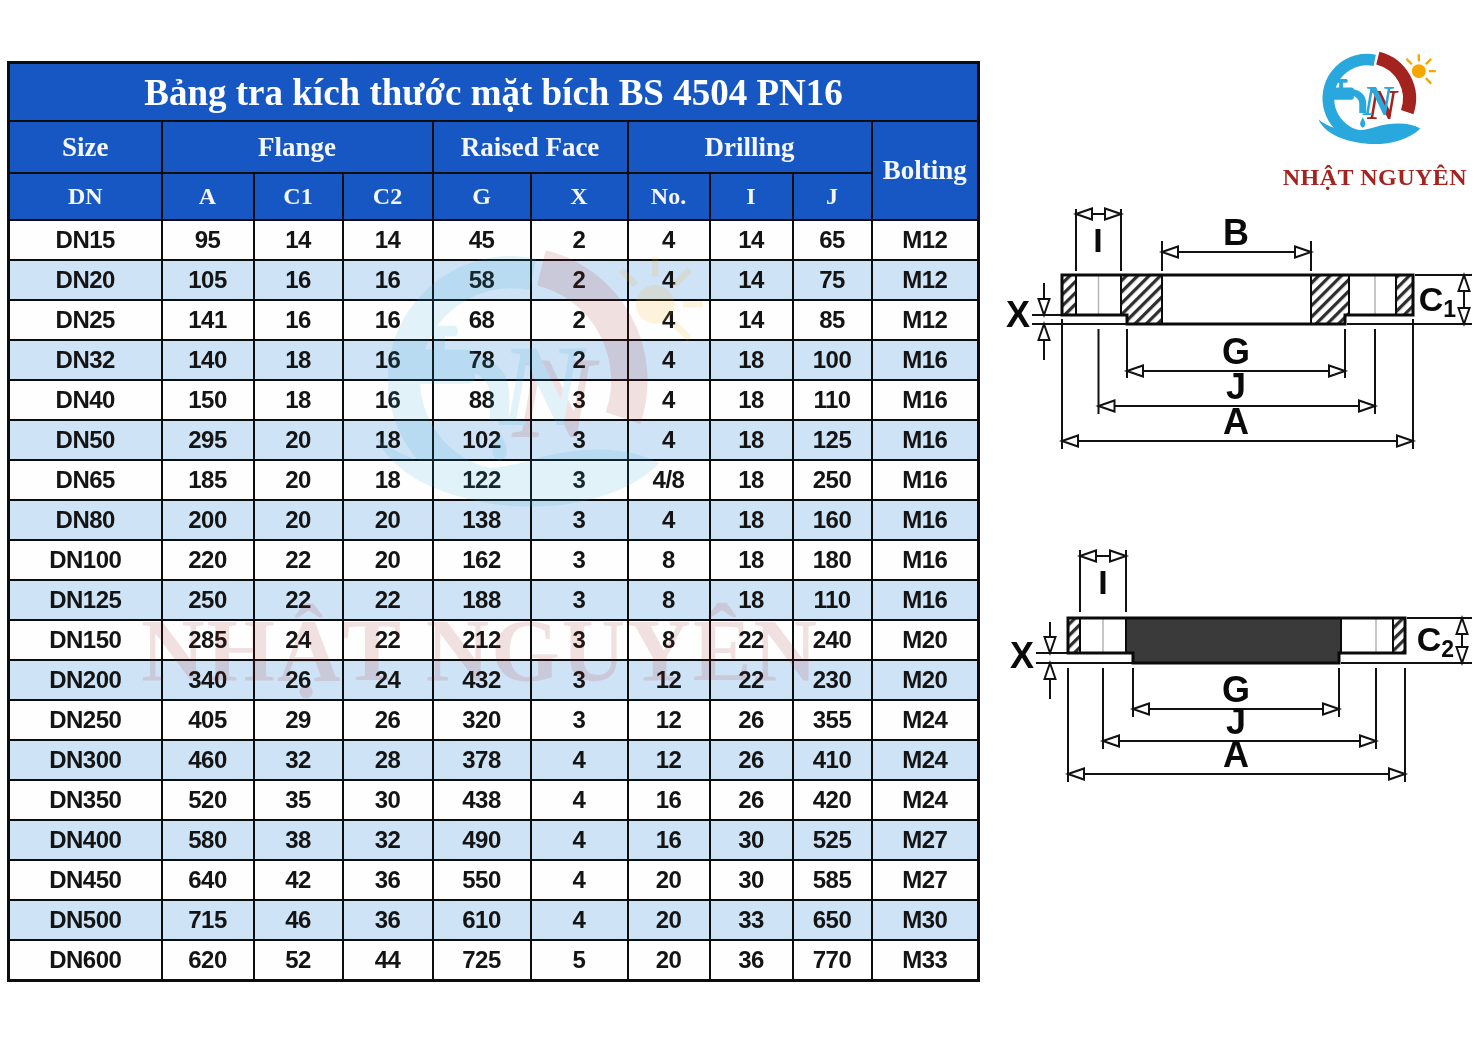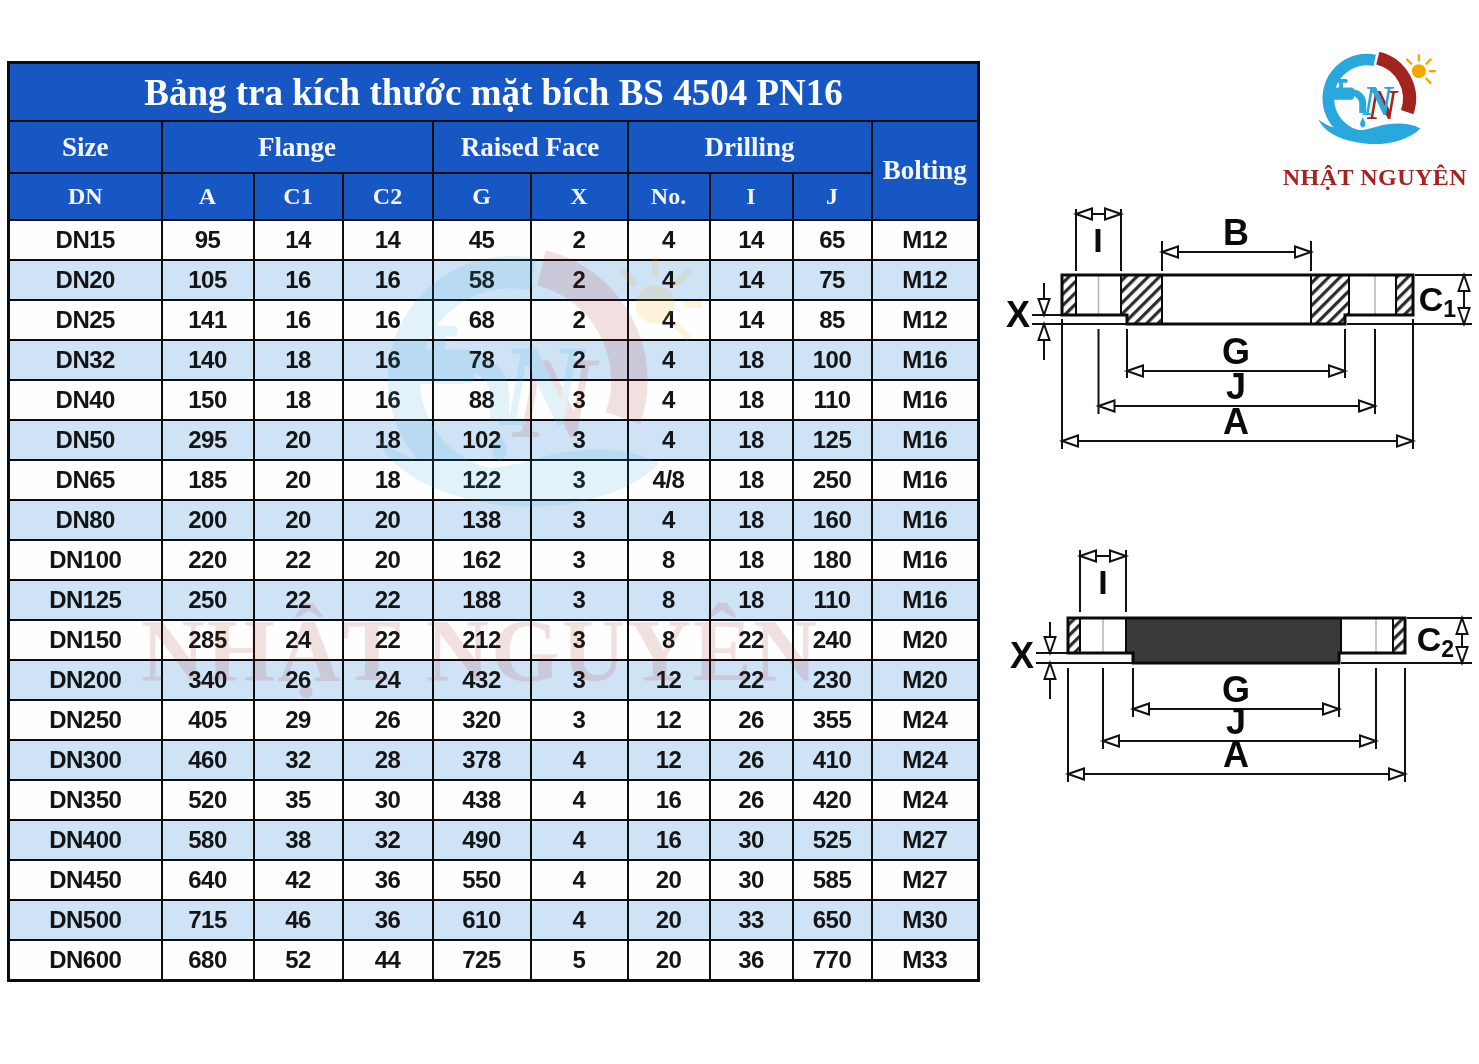--- a/index.html
+++ b/index.html
@@ -336,21 +336,21 @@
             <td>36</td>
             <td>610</td>
             <td>4</td>
             <td>20</td>
             <td>33</td>
             <td>650</td>
             <td>M30</td>
           </tr>
           <tr>
             <td>DN600</td>
-            <td>680</td>
+            <td>620</td>
             <td>52</td>
             <td>44</td>
             <td>725</td>
             <td>5</td>
             <td>20</td>
             <td>36</td>
             <td>770</td>
             <td>M33</td>
           </tr>
         </tbody>

